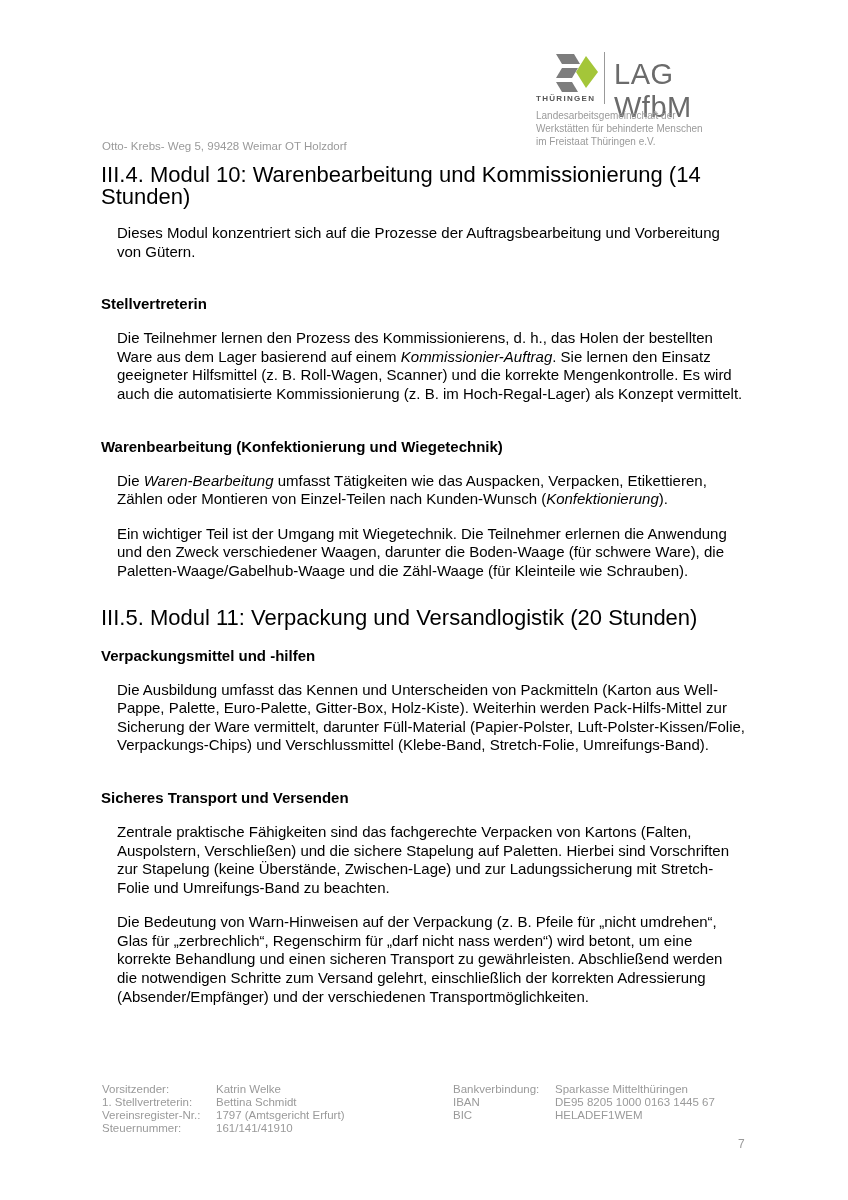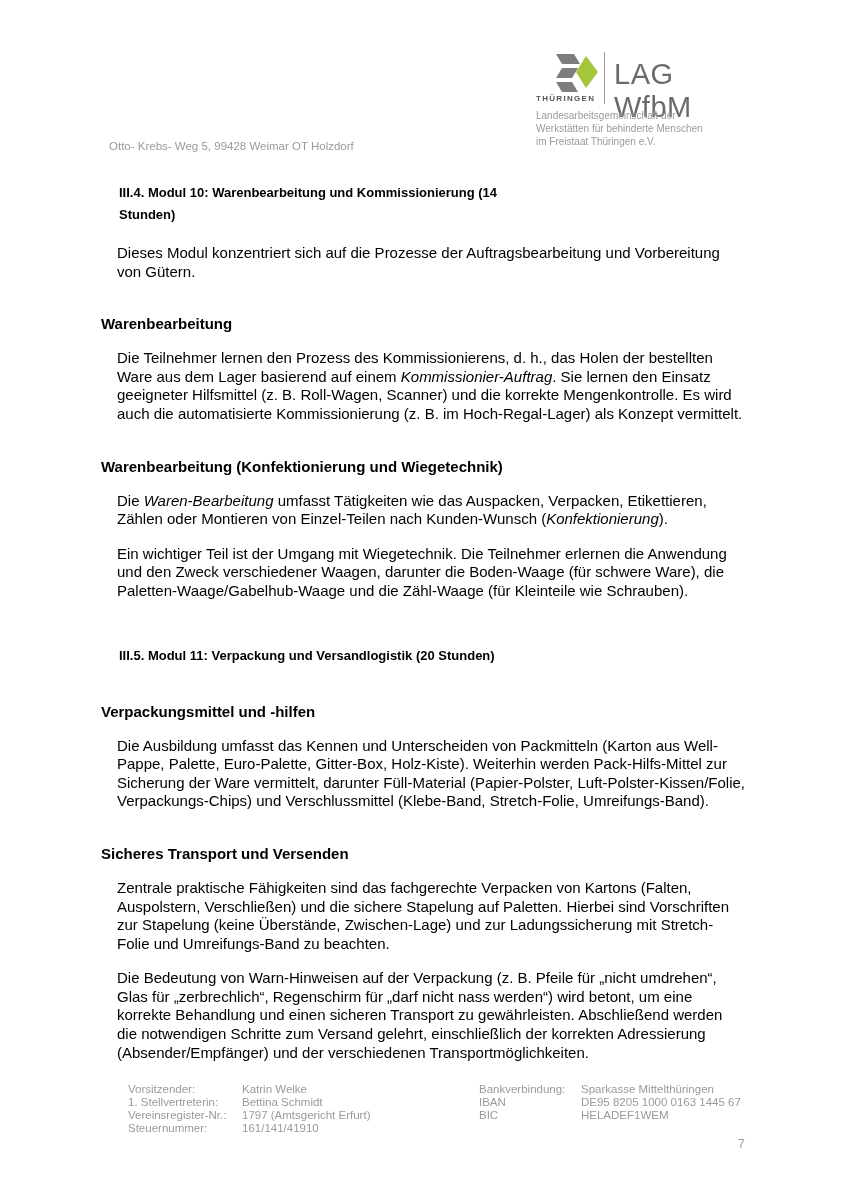--- a/index.html
+++ b/index.html
@@ -7,31 +7,31 @@
       width: 848px; height: 1200px; background: #ffffff;
       position: relative; overflow: hidden;
       font-family: "Liberation Sans", sans-serif; color: #000;
     }
     .logo { position: absolute; left: 548px; top: 52px; width: 200px; height: 56px; }
     .logo-mark { position: absolute; left: 6px; top: 0; width: 46px; height: 42px; }
     .logo-state { position: absolute; left: -12px; top: 42px; font-size: 8px; font-weight: bold; letter-spacing: 1.3px; color: #555; }
     .logo-divider { position: absolute; left: 56px; top: 0; width: 1px; height: 52px; background: #999; }
     .logo-text { position: absolute; left: 66px; top: 6px; font-size: 29px; color: #6b6b6b; letter-spacing: 0.5px; }
     .org-lines { position: absolute; left: 536px; top: 109px; font-size: 10px; line-height: 13px; color: #9a9a9a; }
-    .address { position: absolute; left: 109px; top: 140px; font-size: 11.5px; color: #9a9a9a; }
+    .address { position: absolute; left: 102px; top: 140px; font-size: 11.5px; color: #9a9a9a; }
 
     .content { position: absolute; left: 101px; top: 164px; width: 660px; }
-    h1 { font-size: 13px; font-weight: bold; margin: 18px; line-height: 22px; }
+    h1 { font-size: 22px; font-weight: normal; margin: 0; line-height: 22px; }
     h2 { font-size: 15px; font-weight: bold; margin: 0; line-height: 18px; }
     p { font-size: 15px; margin: 16px; line-height: 18.6px; }
     .gap-l { height: 18px; }
     .gap-s { height: 10px; }
     em { font-style: italic; text-align: center; }
 
-    .footer { position: absolute; top: 1083px; font-size: 11.5px; line-height: 13px; color: #9a9a9a; margin-left: 26px; }
+    .footer { position: absolute; top: 1083px; font-size: 11.5px; line-height: 13px; color: #9a9a9a; }
     .f1 { left: 102px; } .f2 { left: 216px; } .f3 { left: 453px; } .f4 { left: 555px; }
     .page-num { position: absolute; left: 738px; top: 1137px; font-size: 12px; color: #9a9a9a; }
   </style>
 </head>
 <body>
 
 <div class="logo">
   <svg class="logo-mark" viewBox="0 0 46 42">
     <polygon points="2,2 20,2 26,12 8,12" fill="#7d7d7d"></polygon>
     <polygon points="8,16 24,16 18,26 2,26" fill="#7d7d7d"></polygon>
@@ -50,21 +50,21 @@
 </div>
 <div class="address">Otto- Krebs- Weg 5, 99428 Weimar OT Holzdorf</div>
 
 <div class="content">
   <h1>
     <span>III.4. Modul 10: Warenbearbeitung und Kommissionierung (14</span><br>
     <span>Stunden)</span>
   </h1>
   <p>Dieses Modul konzentriert sich auf die Prozesse der Auftragsbearbeitung und Vorbereitung von Gütern.</p>
   <div class="gap-l"></div>
-  <h2>Warenbearbeitung</h2>
+  <h2>Stellvertreterin</h2>
   <p><span>Die Teilnehmer lernen den Prozess des Kommissionierens, d. h., das Holen der bestellten Ware aus dem Lager basierend auf einem </span><em>Kommissionier-Auftrag</em><span>. Sie lernen den Einsatz geeigneter Hilfsmittel (z. B. Roll-Wagen, Scanner) und die korrekte Mengenkontrolle. Es wird auch die automatisierte Kommissionierung (z. B. im Hoch-Regal-Lager) als Konzept vermittelt.</span></p>
   <div class="gap-l"></div>
   <h2>Warenbearbeitung (Konfektionierung und Wiegetechnik)</h2>
   <p><span>Die </span><em>Waren-Bearbeitung</em><span> umfasst Tätigkeiten wie das Auspacken, Verpacken, Etikettieren, Zählen oder Montieren von Einzel-Teilen nach Kunden-Wunsch (</span><em>Konfektionierung</em><span>).</span></p>
   <p>Ein wichtiger Teil ist der Umgang mit Wiegetechnik. Die Teilnehmer erlernen die Anwendung und den Zweck verschiedener Waagen, darunter die Boden-Waage (für schwere Ware), die Paletten-Waage/Gabelhub-Waage und die Zähl-Waage (für Kleinteile wie Schrauben).</p>
   <div class="gap-s"></div>
   <h1>III.5. Modul 11: Verpackung und Versandlogistik (20 Stunden)</h1>
   <div class="gap-l"></div>
   <h2>Verpackungsmittel und -hilfen</h2>
   <p>Die Ausbildung umfasst das Kennen und Unterscheiden von Packmitteln (Karton aus Well-Pappe, Palette, Euro-Palette, Gitter-Box, Holz-Kiste). Weiterhin werden Pack-Hilfs-Mittel zur Sicherung der Ware vermittelt, darunter Füll-Material (Papier-Polster, Luft-Polster-Kissen/Folie, Verpackungs-Chips) und Verschlussmittel (Klebe-Band, Stretch-Folie, Umreifungs-Band).</p>

